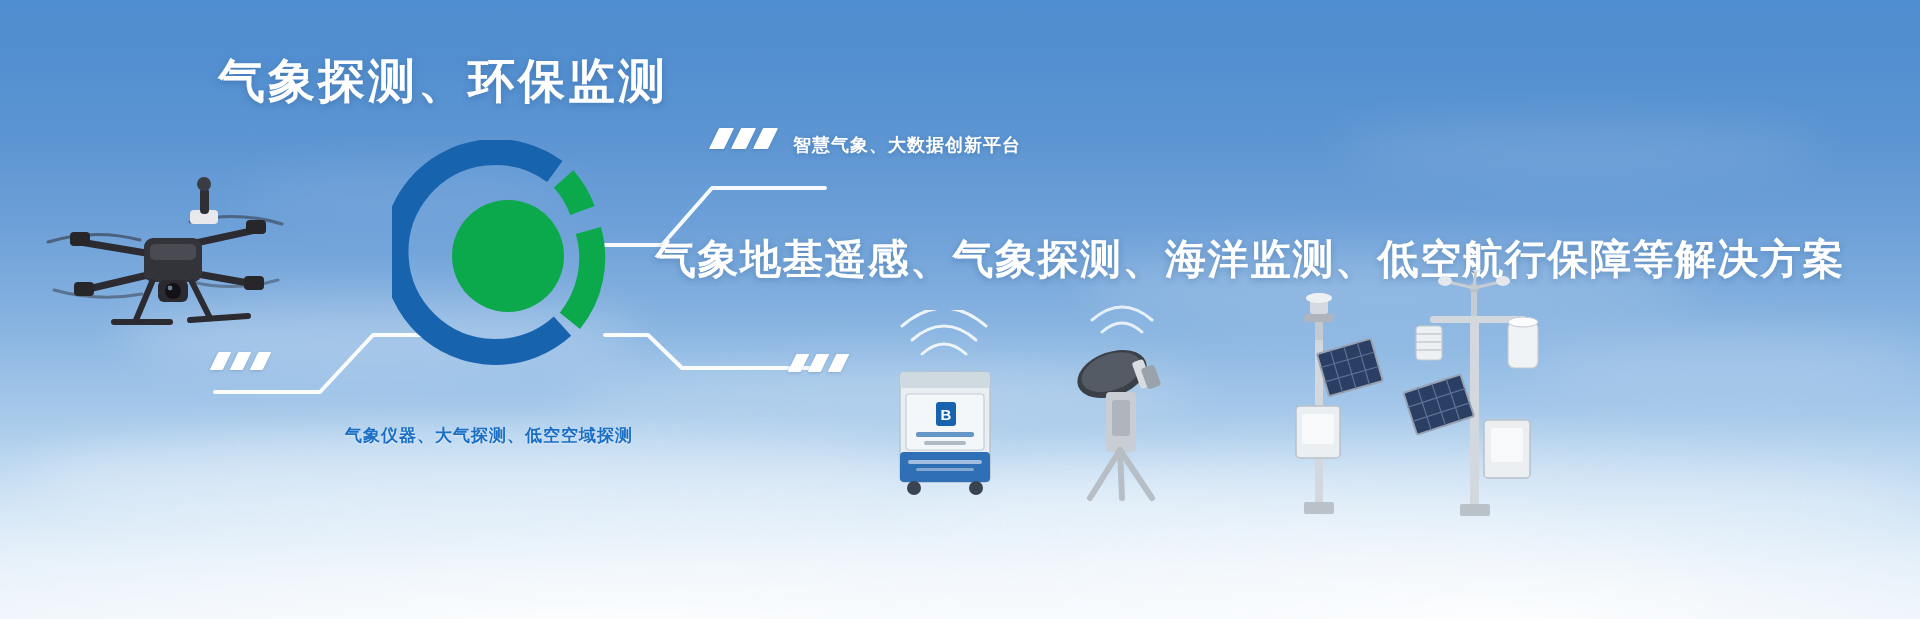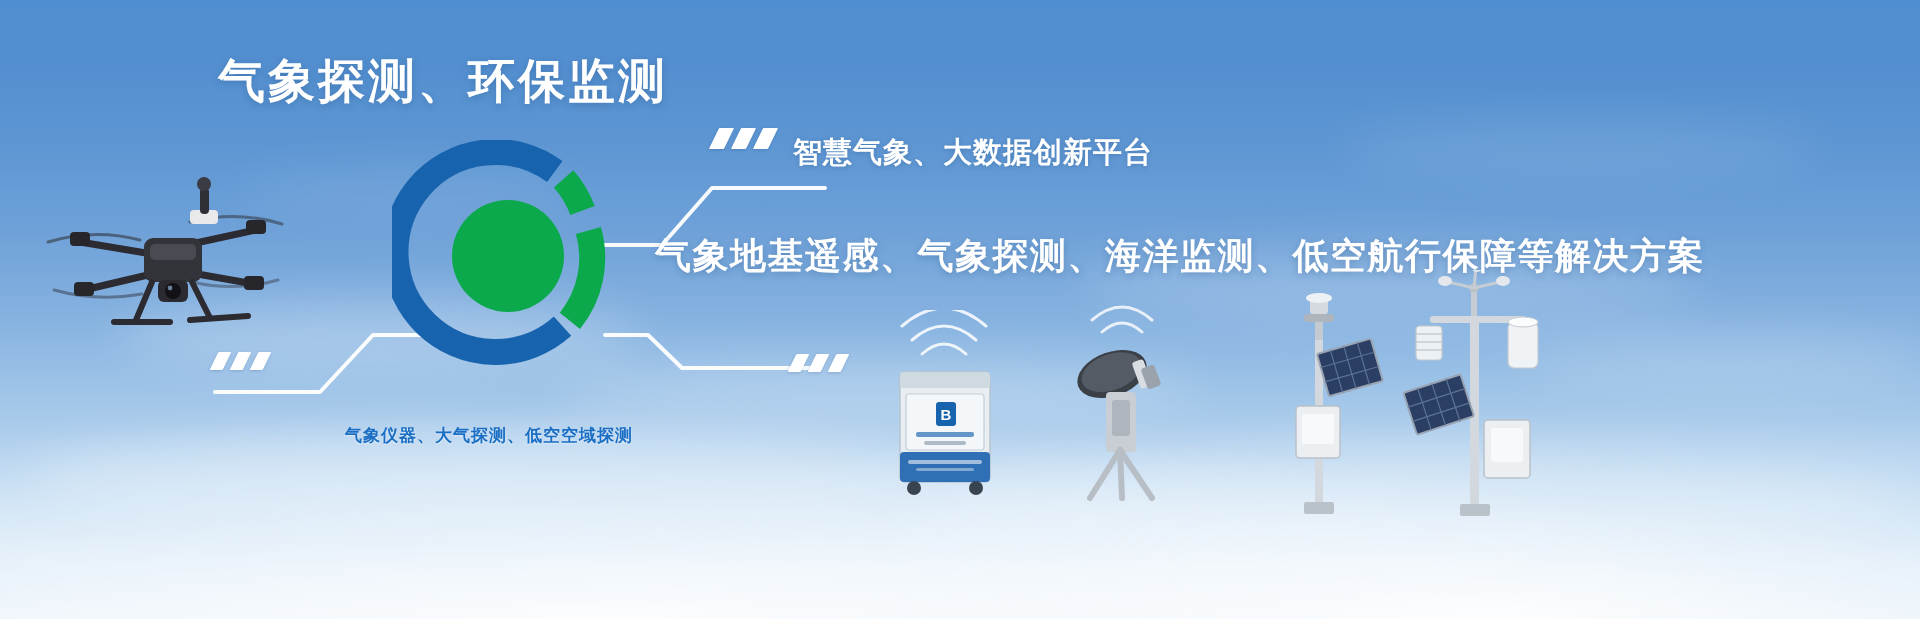--- a/index.html
+++ b/index.html
@@ -46,26 +46,26 @@
   .connector{position:absolute;pointer-events:none;}
   .slashes{position:absolute;display:flex;gap:7px;}
   .slashes i{display:block;width:15px;height:21px;background:#ffffff;
     transform:skewX(-26deg);border-radius:1px;
     box-shadow:0 1px 3px rgba(30,70,120,.22);}
   .slashes.sm i{width:13px;height:18px;}
 
   
   #txt-top{
     position:absolute;left:793px;top:133px;
-    font-size:29px;font-weight:bold;color:#ffffff;letter-spacing:1px;
+    font-size:18px;font-weight:bold;color:#ffffff;letter-spacing:1px;
     white-space:nowrap;text-shadow:0 1px 5px rgba(28,70,120,.32);
   }
   #txt-main{
     position:absolute;left:655px;top:232px;
-    font-size:36px;font-weight:bold;color:#ffffff;letter-spacing:1.5px;
+    font-size:41px;font-weight:bold;color:#ffffff;letter-spacing:1.5px;
     white-space:nowrap;text-shadow:0 2px 7px rgba(28,70,120,.30);
   }
   #txt-bottom{
     position:absolute;left:345px;top:424px;
     font-size:17px;font-weight:bold;color:#1a6fc4;letter-spacing:1px;
     white-space:nowrap;text-shadow:0 1px 2px rgba(255,255,255,.55);
   }
 
   
   .prop{position:absolute;}

